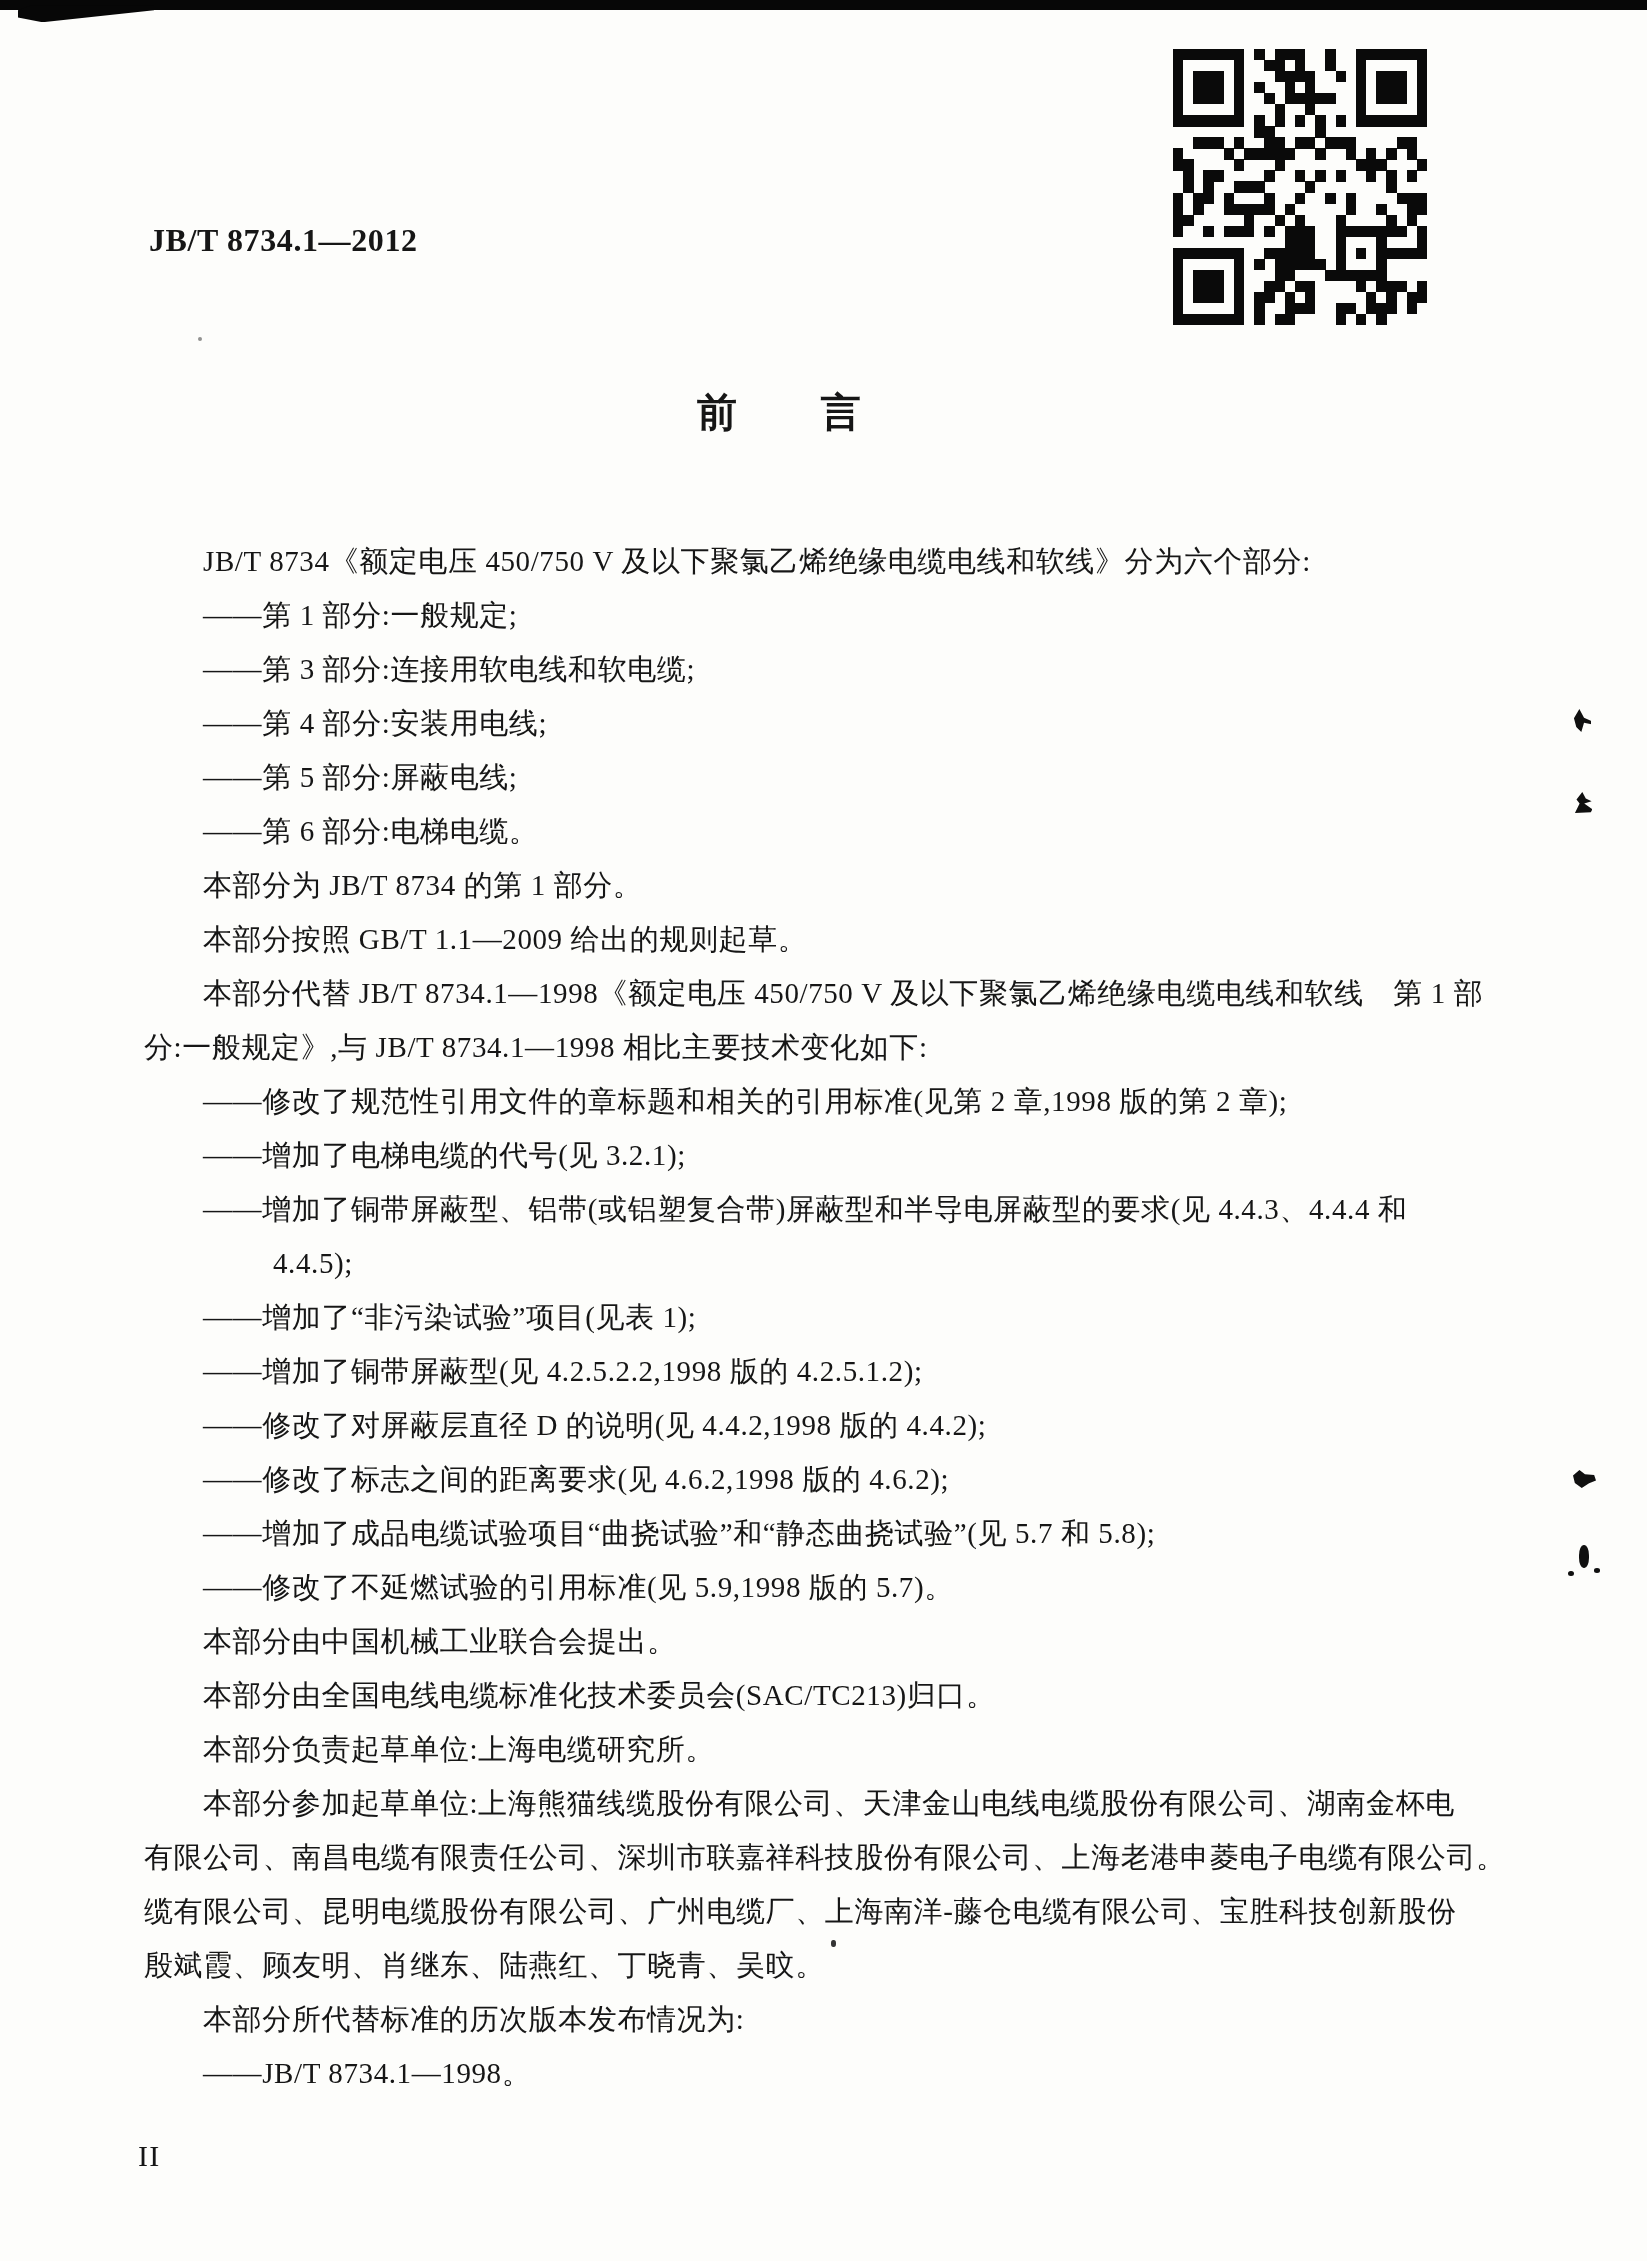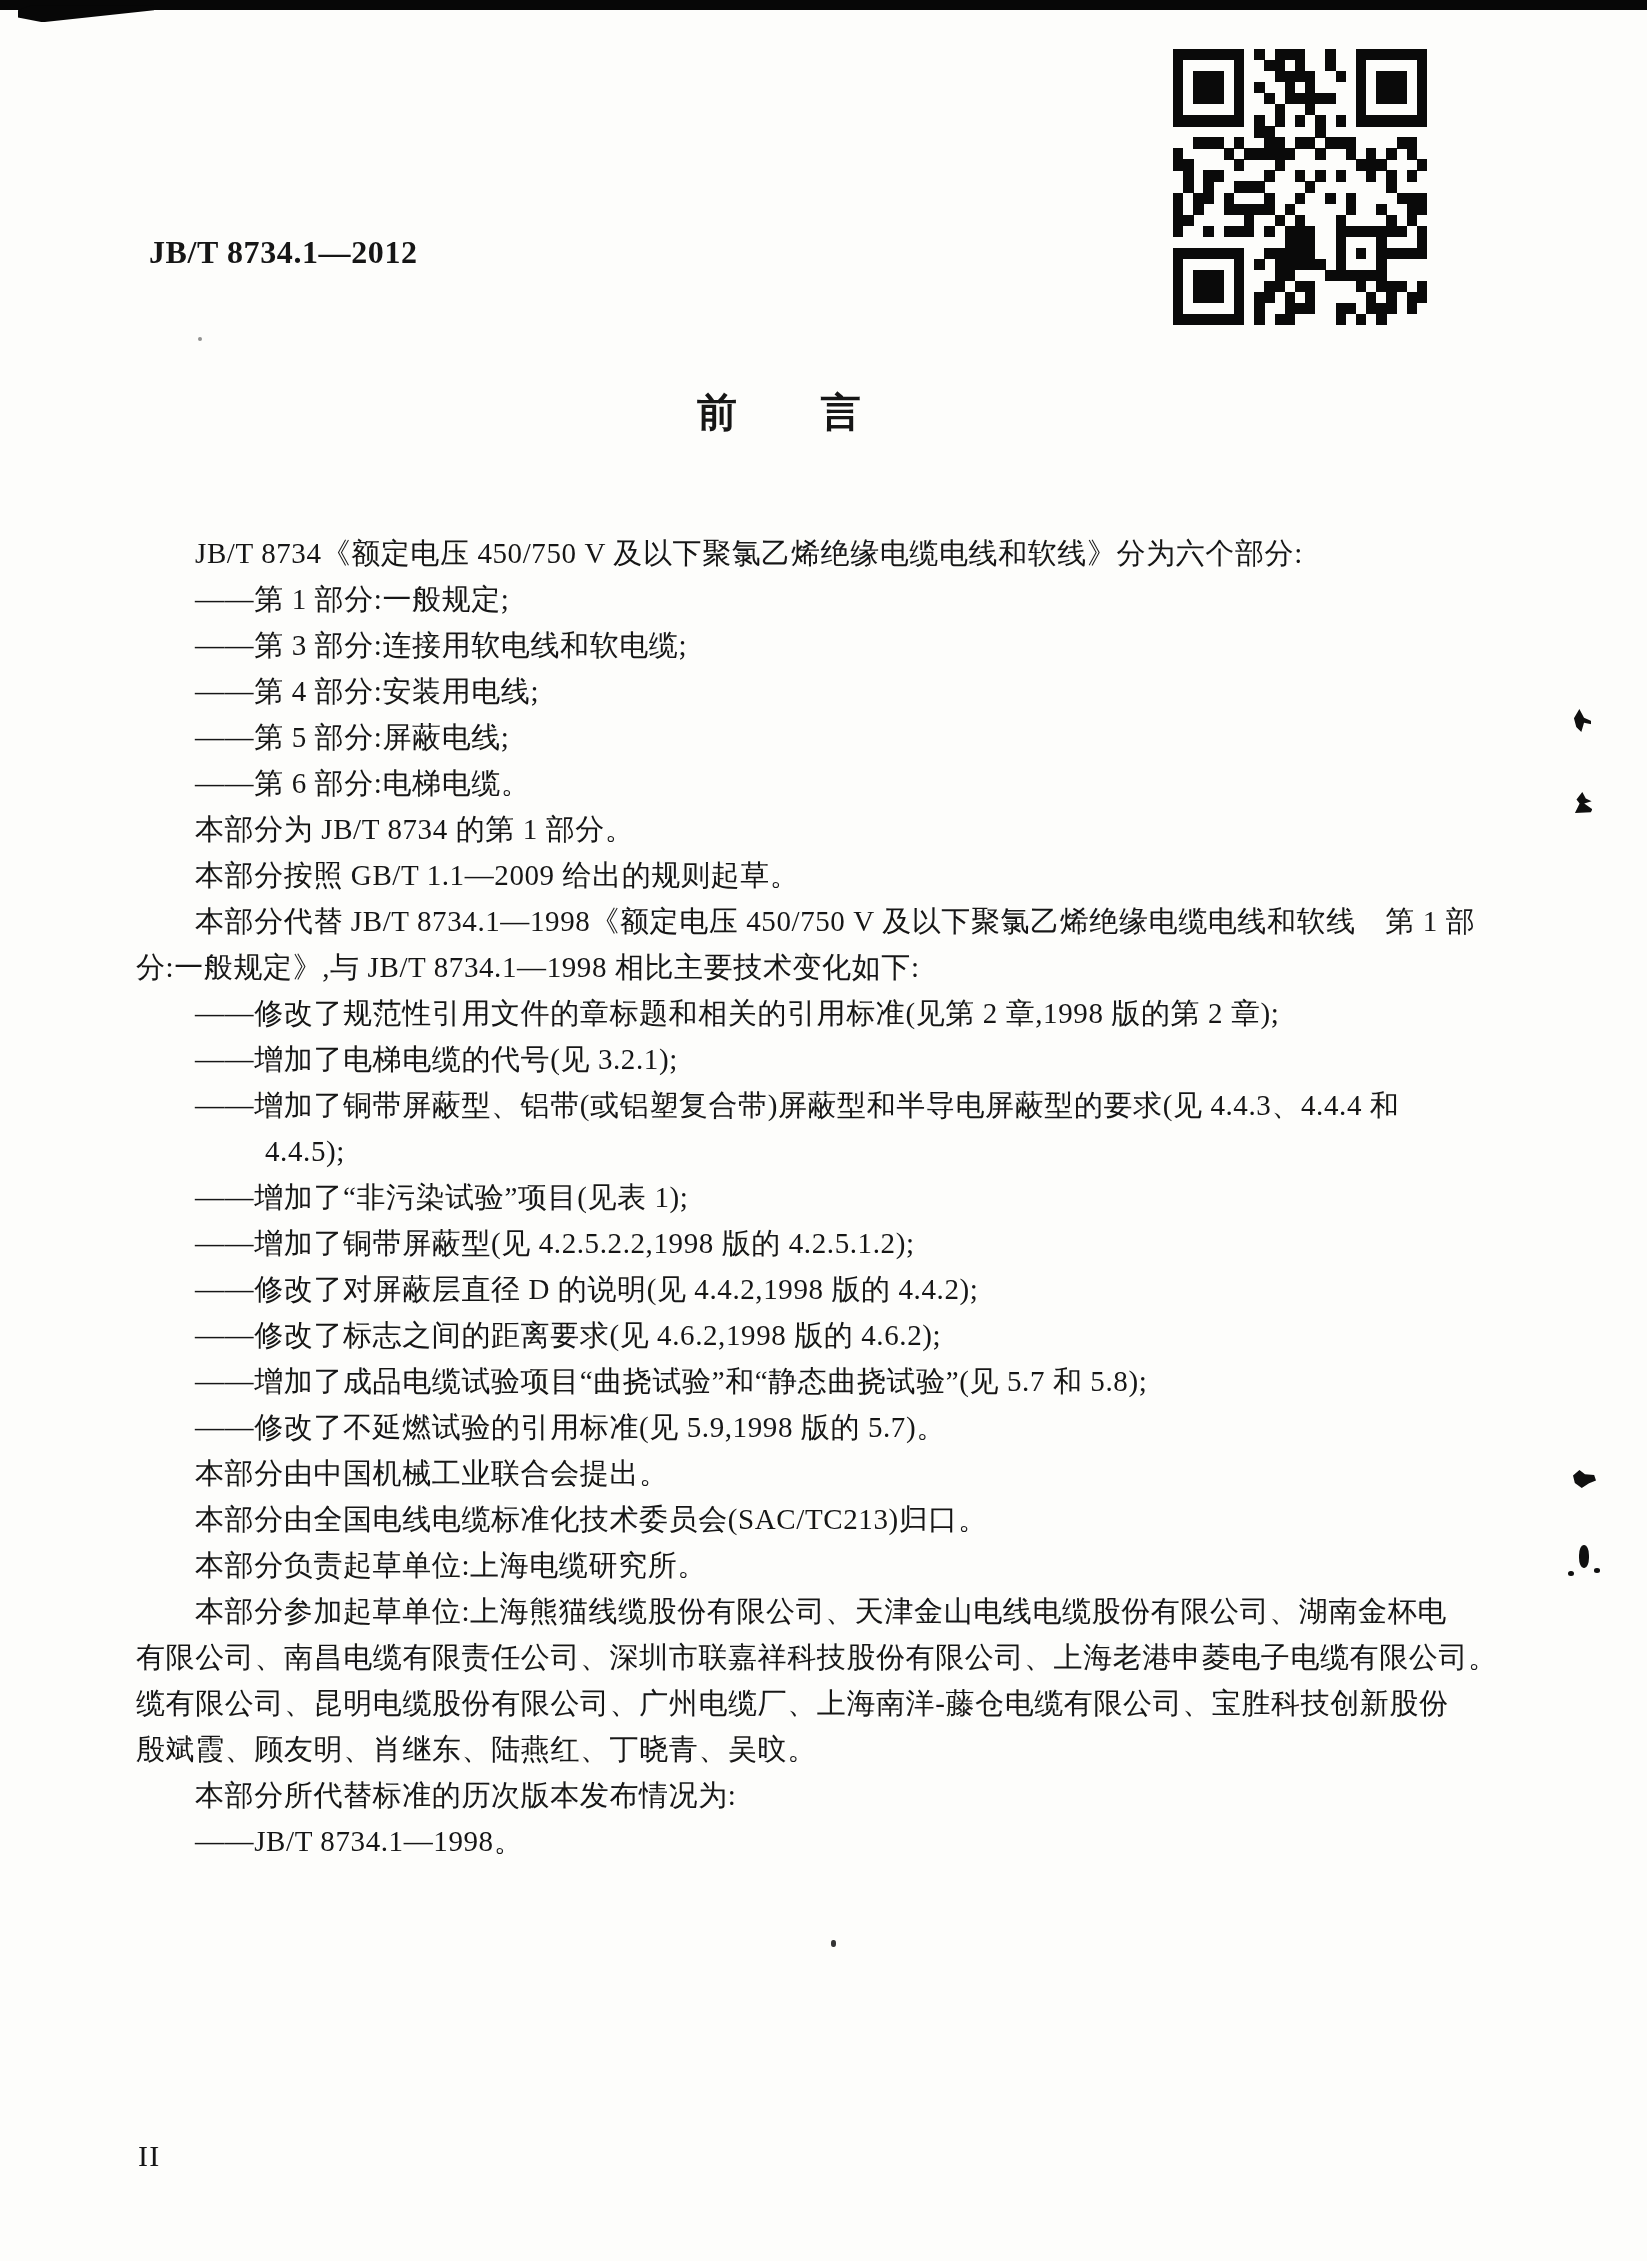--- a/index.html
+++ b/index.html
@@ -25,21 +25,21 @@
   }
   #top-wedge {
     position: absolute;
     left: 18px; top: 5.2px;
     width: 136px; height: 17px;
     background: #070707;
     clip-path: polygon(0 30%, 10% 0, 100% 0, 100% 30%, 18% 100%, 0 72%);
   }
   #standard-number {
     position: absolute;
-    left: 149px; top: 234px;
+    left: 149px; top: 222px;
     font-size: 32px;
     font-weight: bold;
     letter-spacing: 0.6px;
     white-space: nowrap;
     font-family: Liberation Serif, serif;
   }
   #qr-code {
     position: absolute;
     left: 1173px; top: 49px;
     width: 254px; height: 276px;
@@ -58,21 +58,21 @@
   }
   #foreword-body {
     position: absolute;
     left: 132px; top: 528px;
     width: 1431px;
     font-size: 29px;
     line-height: 42px;
     letter-spacing: 0.6px;
   }
   .line {
-    margin: 4px;
+    margin: 12px;
     white-space: nowrap;
   }
   .line--para { text-indent: 59px; }
   .line--cont { text-indent: 0; }
   .line--hang { text-indent: 129px; }
   #page-number {
     position: absolute;
     left: 138px; top: 2139px;
     font-size: 30px;
     letter-spacing: 1.3px;

